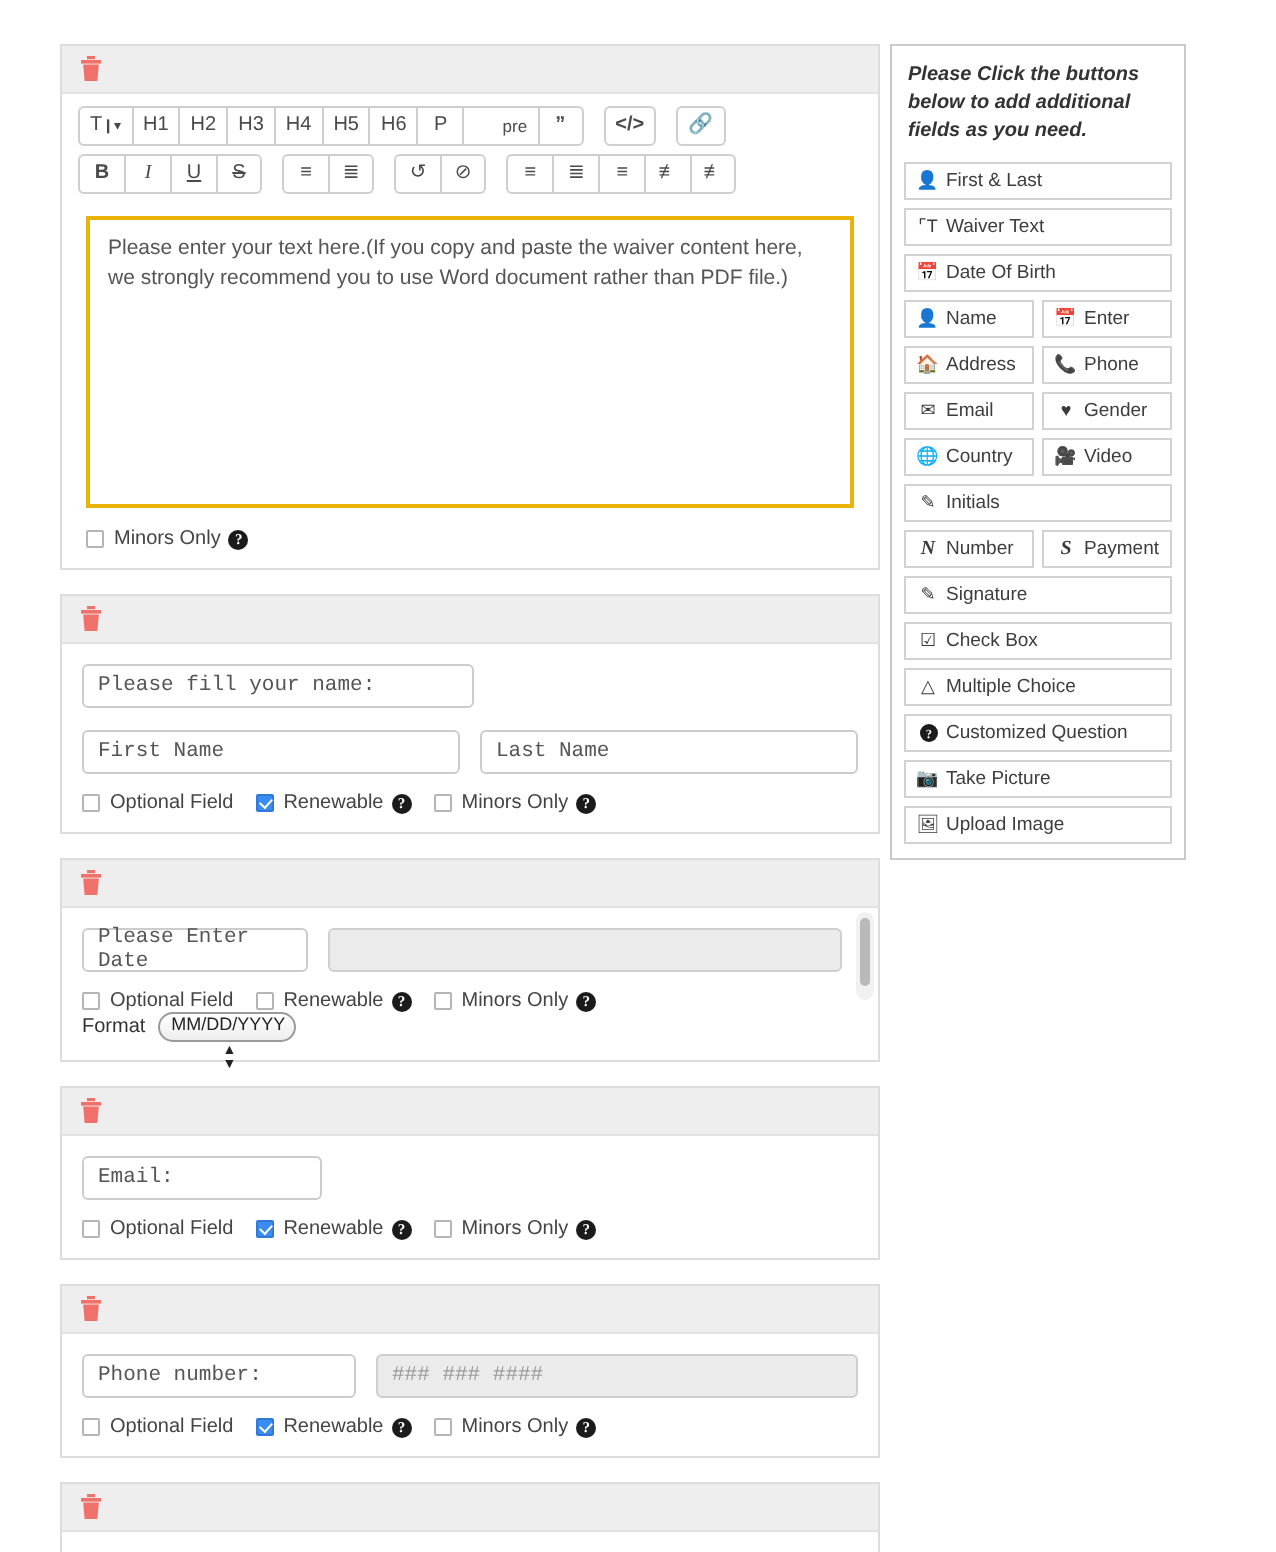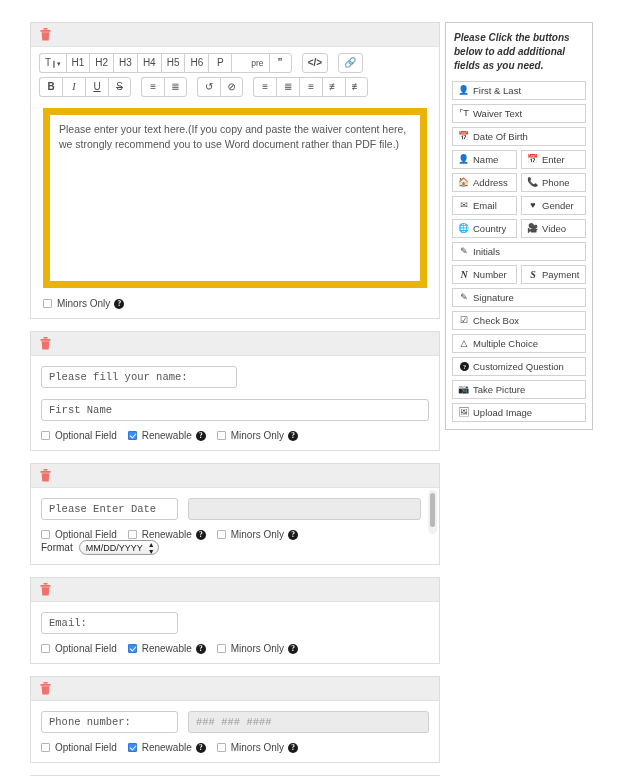--- a/index.html
+++ b/index.html
@@ -59,23 +59,23 @@
   .btn-group .tbtn:last-child { border-right-width: 1px; border-radius: 0 3px 3px 0; }
   .btn-group .tbtn:only-child { border-right-width: 1px; border-radius: 3px; }
   .tbtn.bold { font-weight: bold; }
   .tbtn.ital { font-style: italic; font-family: "Liberation Serif", serif; }
   .tbtn.und  { text-decoration: underline; }
   .tbtn.strike { text-decoration: line-through; }
   .tbtn.small { font-size: 8.5px; padding-left: 19px; }
 
   
   .editor {
-    border: 7px solid #eab308;
-    background: #fff;
-    height: 180px;
+    border: 2px solid #eab308;
+    background: #fff;
+    height: 146px;
     padding: 7px 9px;
     margin: 5px 2px 0 2px;
     font-size: 10.5px;
     color: #555;
     line-height: 1.45;
   }
 
   
   .ctl {
     border: 1px solid #cccccc;
@@ -126,21 +126,21 @@
   }
   .fmt-label { margin-right: 6px; color: #333; }
   .select {
     border: 1px solid #9a9a9a;
     border-radius: 9px;
     background: linear-gradient(#ffffff, #ededed);
     height: 15px;
     padding: 0 4px 0 6px;
     font-size: 9px;
     color: #222;
-    display: inline-flex; align-items: center; gap: 5px;
+    display: inline-flex; align-items: center; gap: 5px; flex-direction: column;
   }
   .select .arrows { font-size: 7px; line-height: 1; letter-spacing: -1px; }
 
   
   .vscroll {
     position: absolute; right: 2px; top: 26px;
     width: 9px; height: 44px;
     background: #f1f1f1;
     border-radius: 5px;
   }
@@ -267,20 +267,21 @@
               <path d="M1.6 4.2 h7.8 l-0.7 8.3 h-6.4 z" fill="#f0706a"></path>
             </svg>
         </span>
       </div>
       <div class="block-body">
         <div class="row" style="margin-bottom:11px">
           <div class="ctl" style="width:196px">Please fill your name:</div>
         </div>
         <div class="row">
           <div class="ctl grow">First Name</div>
+          <div class="ctl grow">Last Name</div>
         </div>
         <div class="opts">
           <span class="opt">
             <span class="cb"></span>
             <span>Optional Field</span>
           </span>
           <span class="opt">
             <span class="cb on"></span>
             <span>Renewable</span>
             <span class="help">?</span>
@@ -302,21 +303,21 @@
               <rect x="0.5" y="2" width="10" height="1.8" fill="#f0706a"></rect>
               <path d="M1.6 4.2 h7.8 l-0.7 8.3 h-6.4 z" fill="#f0706a"></path>
             </svg>
         </span>
       </div>
       <div class="vscroll">
           <i></i>
         </div>
       <div class="block-body" style="padding-right:18px">
         <div class="row">
-          <div class="ctl" style="width:137px">Please Enter Date</div>
+          <div class="ctl" style="width:113px">Please Enter Date</div>
           <div class="ctl muted grow" title=""></div>
         </div>
         <div class="opts">
           <span class="opt">
             <span class="cb"></span>
             <span>Optional Field</span>
           </span>
           <span class="opt">
             <span class="cb"></span>
             <span>Renewable</span>
@@ -343,21 +344,21 @@
         <span class="trash">
           <svg width="11" height="13" viewBox="0 0 11 13">
               <rect x="3.5" y="0" width="4" height="1.6" fill="#f0706a"></rect>
               <rect x="0.5" y="2" width="10" height="1.8" fill="#f0706a"></rect>
               <path d="M1.6 4.2 h7.8 l-0.7 8.3 h-6.4 z" fill="#f0706a"></path>
             </svg>
         </span>
       </div>
       <div class="block-body">
         <div class="row">
-          <div class="ctl" style="width:137px">Email:</div>
+          <div class="ctl" style="width:120px">Email:</div>
         </div>
         <div class="opts">
           <span class="opt">
             <span class="cb"></span>
             <span>Optional Field</span>
           </span>
           <span class="opt">
             <span class="cb on"></span>
             <span>Renewable</span>
             <span class="help">?</span>

